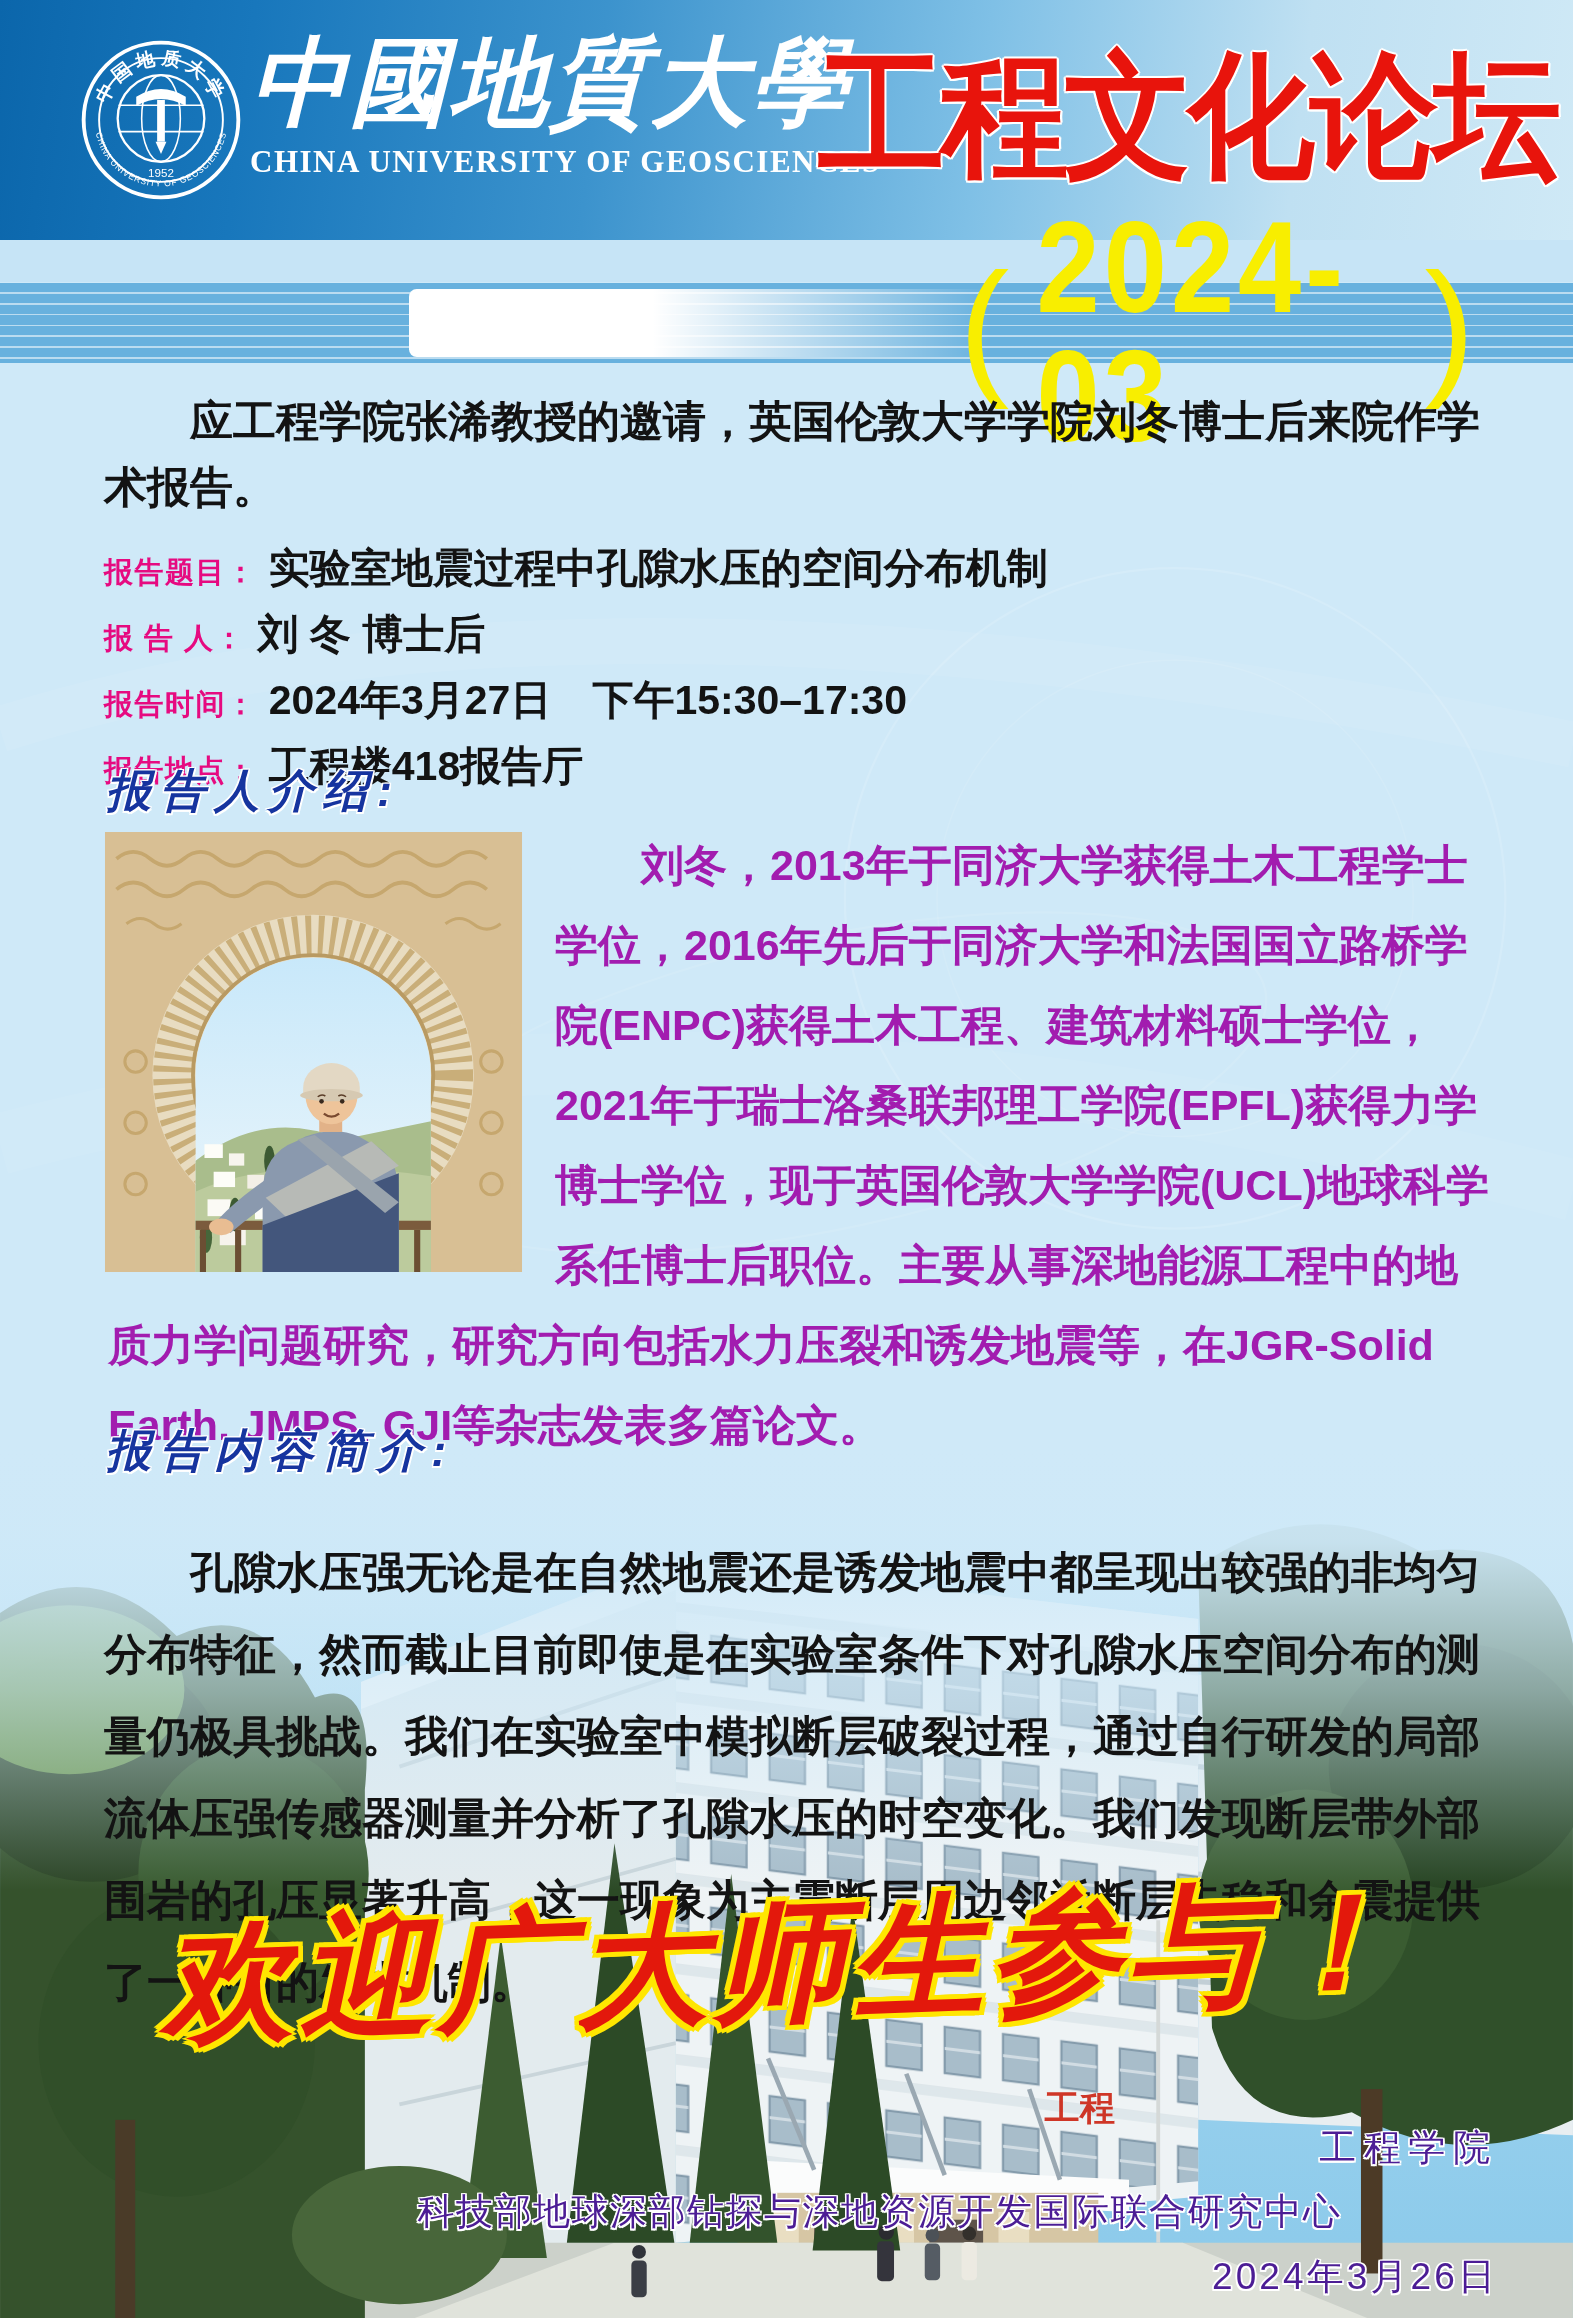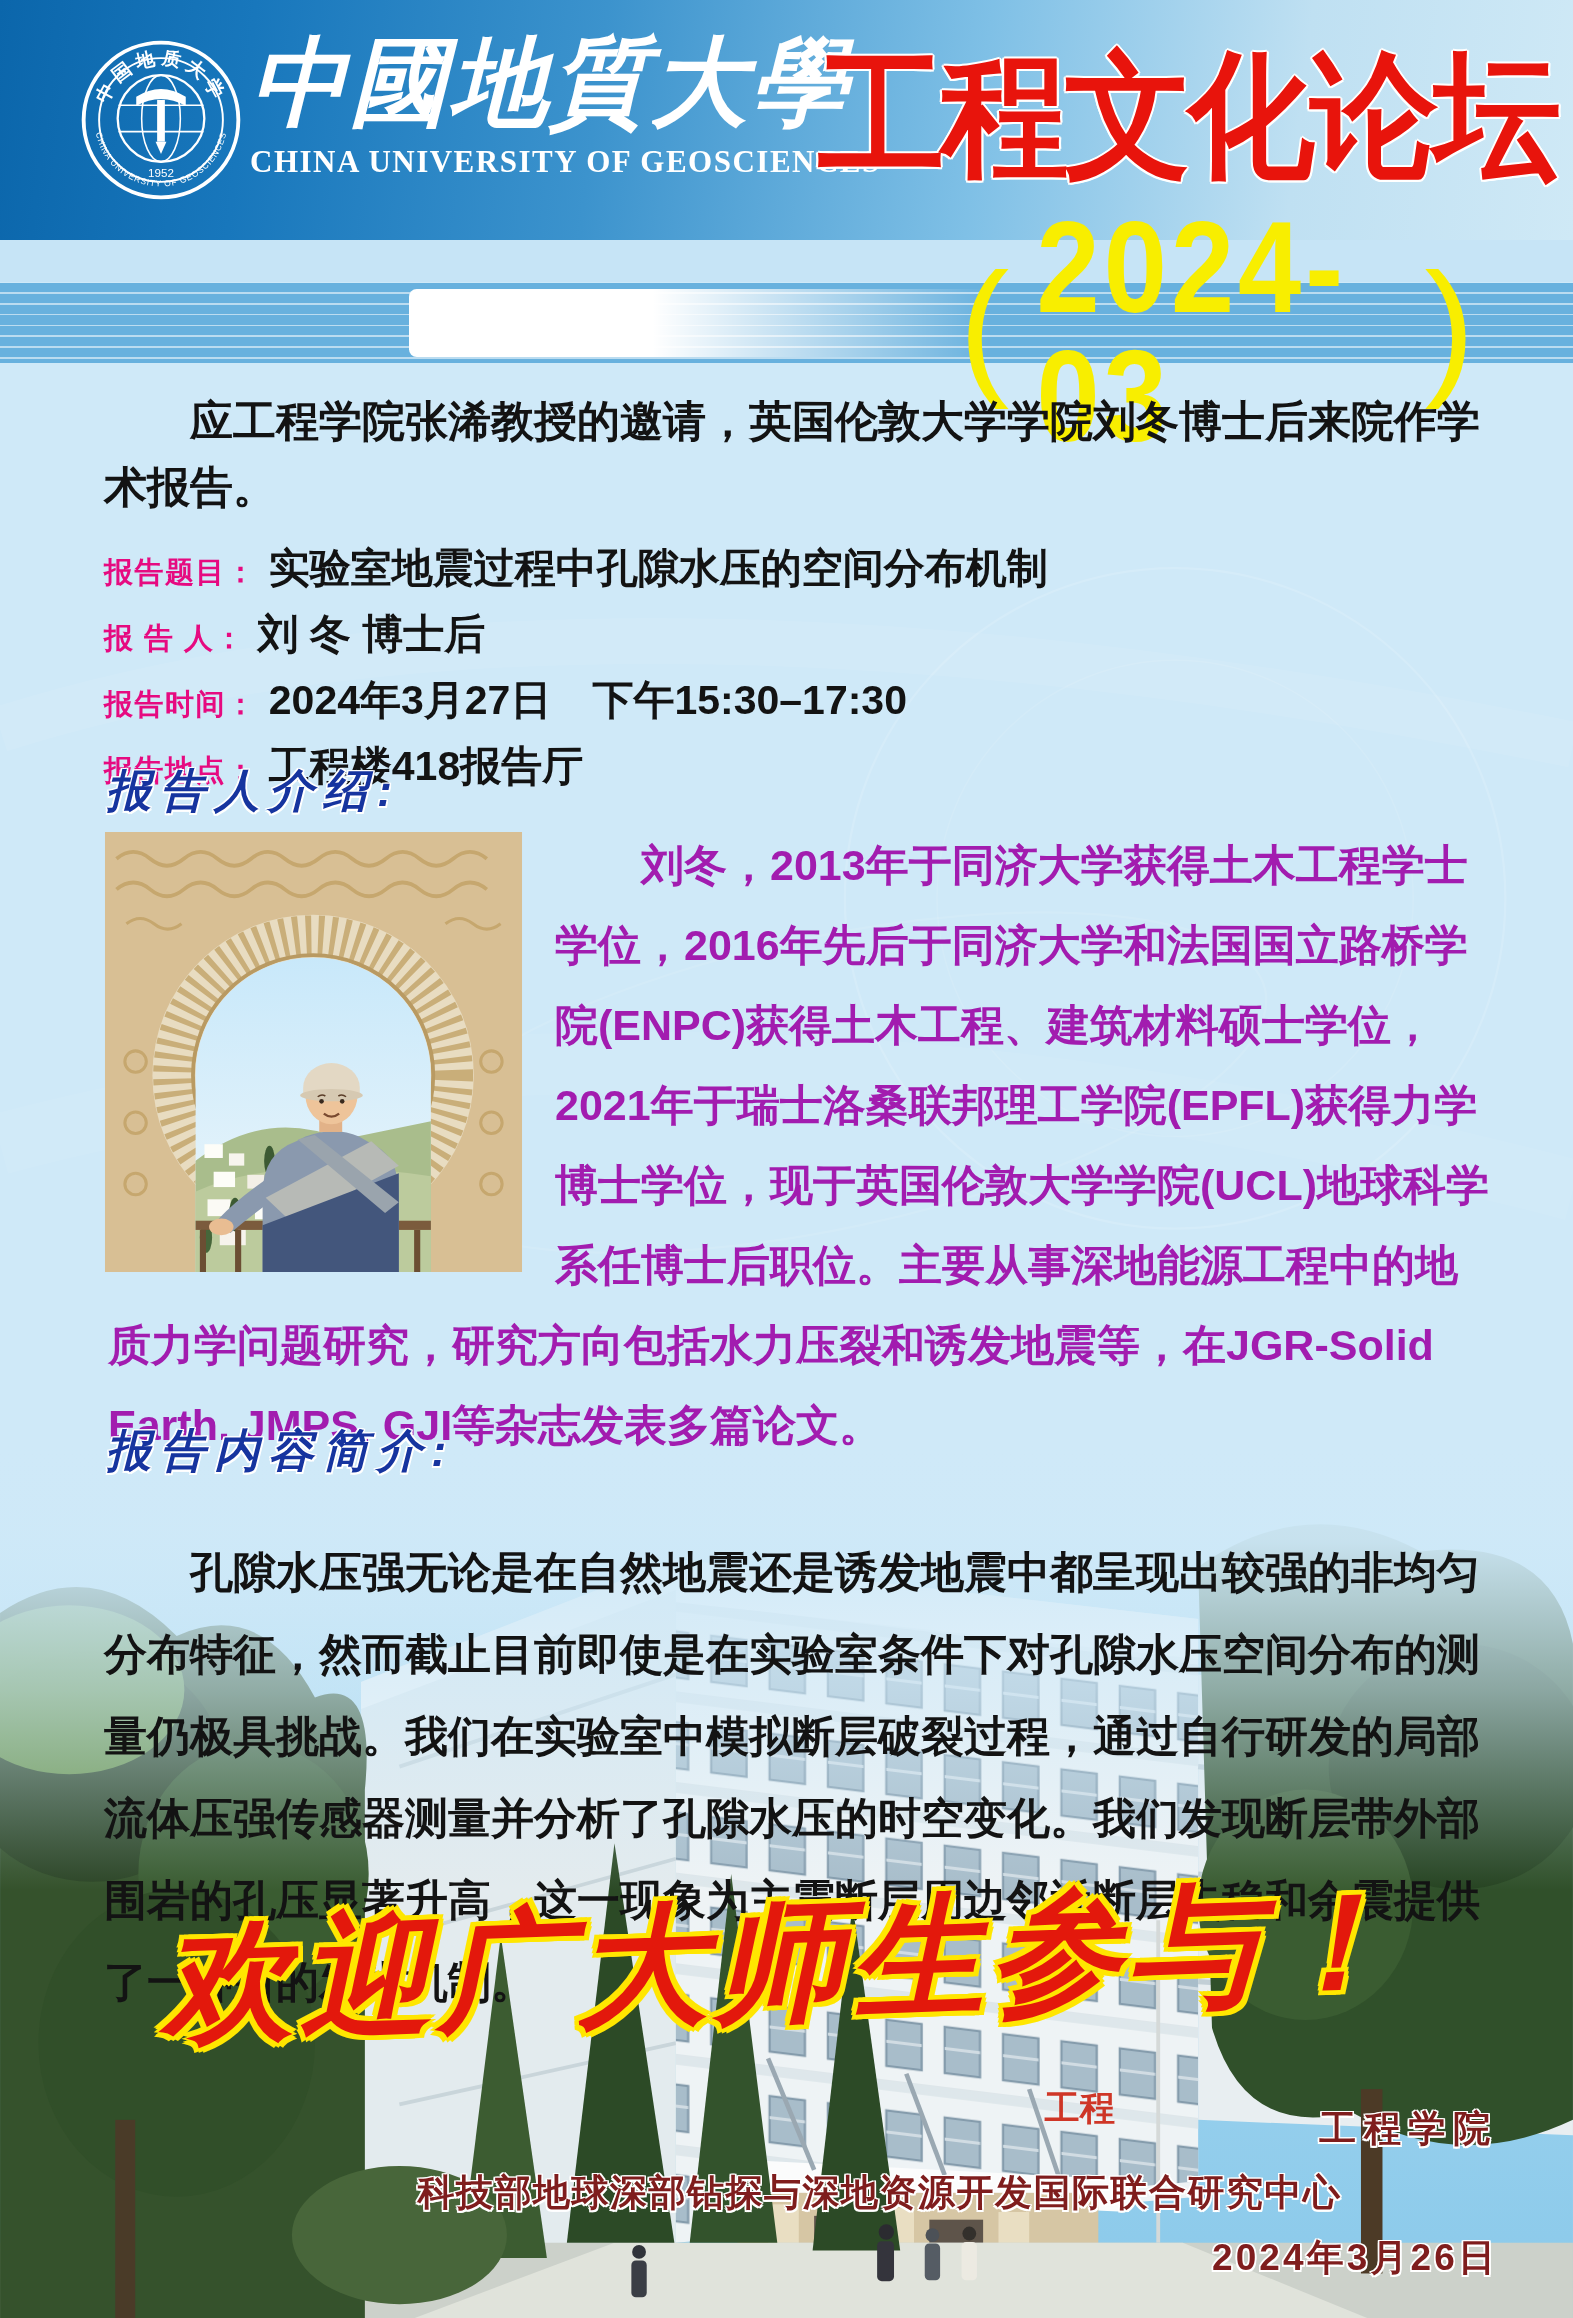--- a/index.html
+++ b/index.html
@@ -78,22 +78,23 @@
   }
   .welcome{
     position:absolute; top:1908px; left:161px; margin:0;
     font-size:132px; font-weight:900; font-style:italic; letter-spacing:6.1px; white-space:nowrap;
     color:#e3180c; transform:rotate(-2deg); transform-origin:left center; line-height:1.15;
     text-shadow:4.6px 0 0 #ffe600,-4.6px 0 0 #ffe600,0 4.6px 0 #ffe600,0 -4.6px 0 #ffe600,
                 3.1px 3.1px 0 #ffe600,-3.1px -3.1px 0 #ffe600,3.1px -3.1px 0 #ffe600,-3.1px 3.1px 0 #ffe600,
                 4.6px 4.6px 0 #ffe600,-4.6px 4.6px 0 #ffe600,4.6px -4.6px 0 #ffe600,-4.6px -4.6px 0 #ffe600;
   }
   .f-line{
-    position:absolute; font-size:37px; font-weight:bold; color:#7f1d1d; white-space:nowrap;
+    position:absolute; font-size:37px; font-weight:normal; color:#4c1d95; white-space:nowrap;
     text-shadow:1.5px 0 0 #fff,-1.5px 0 0 #fff,0 1.5px 0 #fff,0 -1.5px 0 #fff,1.5px 1.5px 0 #fff,-1.5px -1.5px 0 #fff,1.5px -1.5px 0 #fff,-1.5px 1.5px 0 #fff;
+    margin-top:19px;
   }
   #f-org{top:2104px; right:75px; letter-spacing:7.7px;}
   #f-center{top:2168px; left:261px; width:1237px; text-align:center; letter-spacing:1.5px;}
   #f-date{top:2233px; right:75px; letter-spacing:3.1px;}
   
   .scene{position:absolute; top:1444px; left:0; width:1573px; height:874px; z-index:0;}
   .scene-fade{
     position:absolute; top:1444px; left:0; width:1573px; height:446px; z-index:1; pointer-events:none;
     background:linear-gradient(to bottom,#cfe9f8 0%,rgba(207,233,248,.95) 22%,rgba(207,233,248,.6) 55%,rgba(207,233,248,0) 100%);
   }

